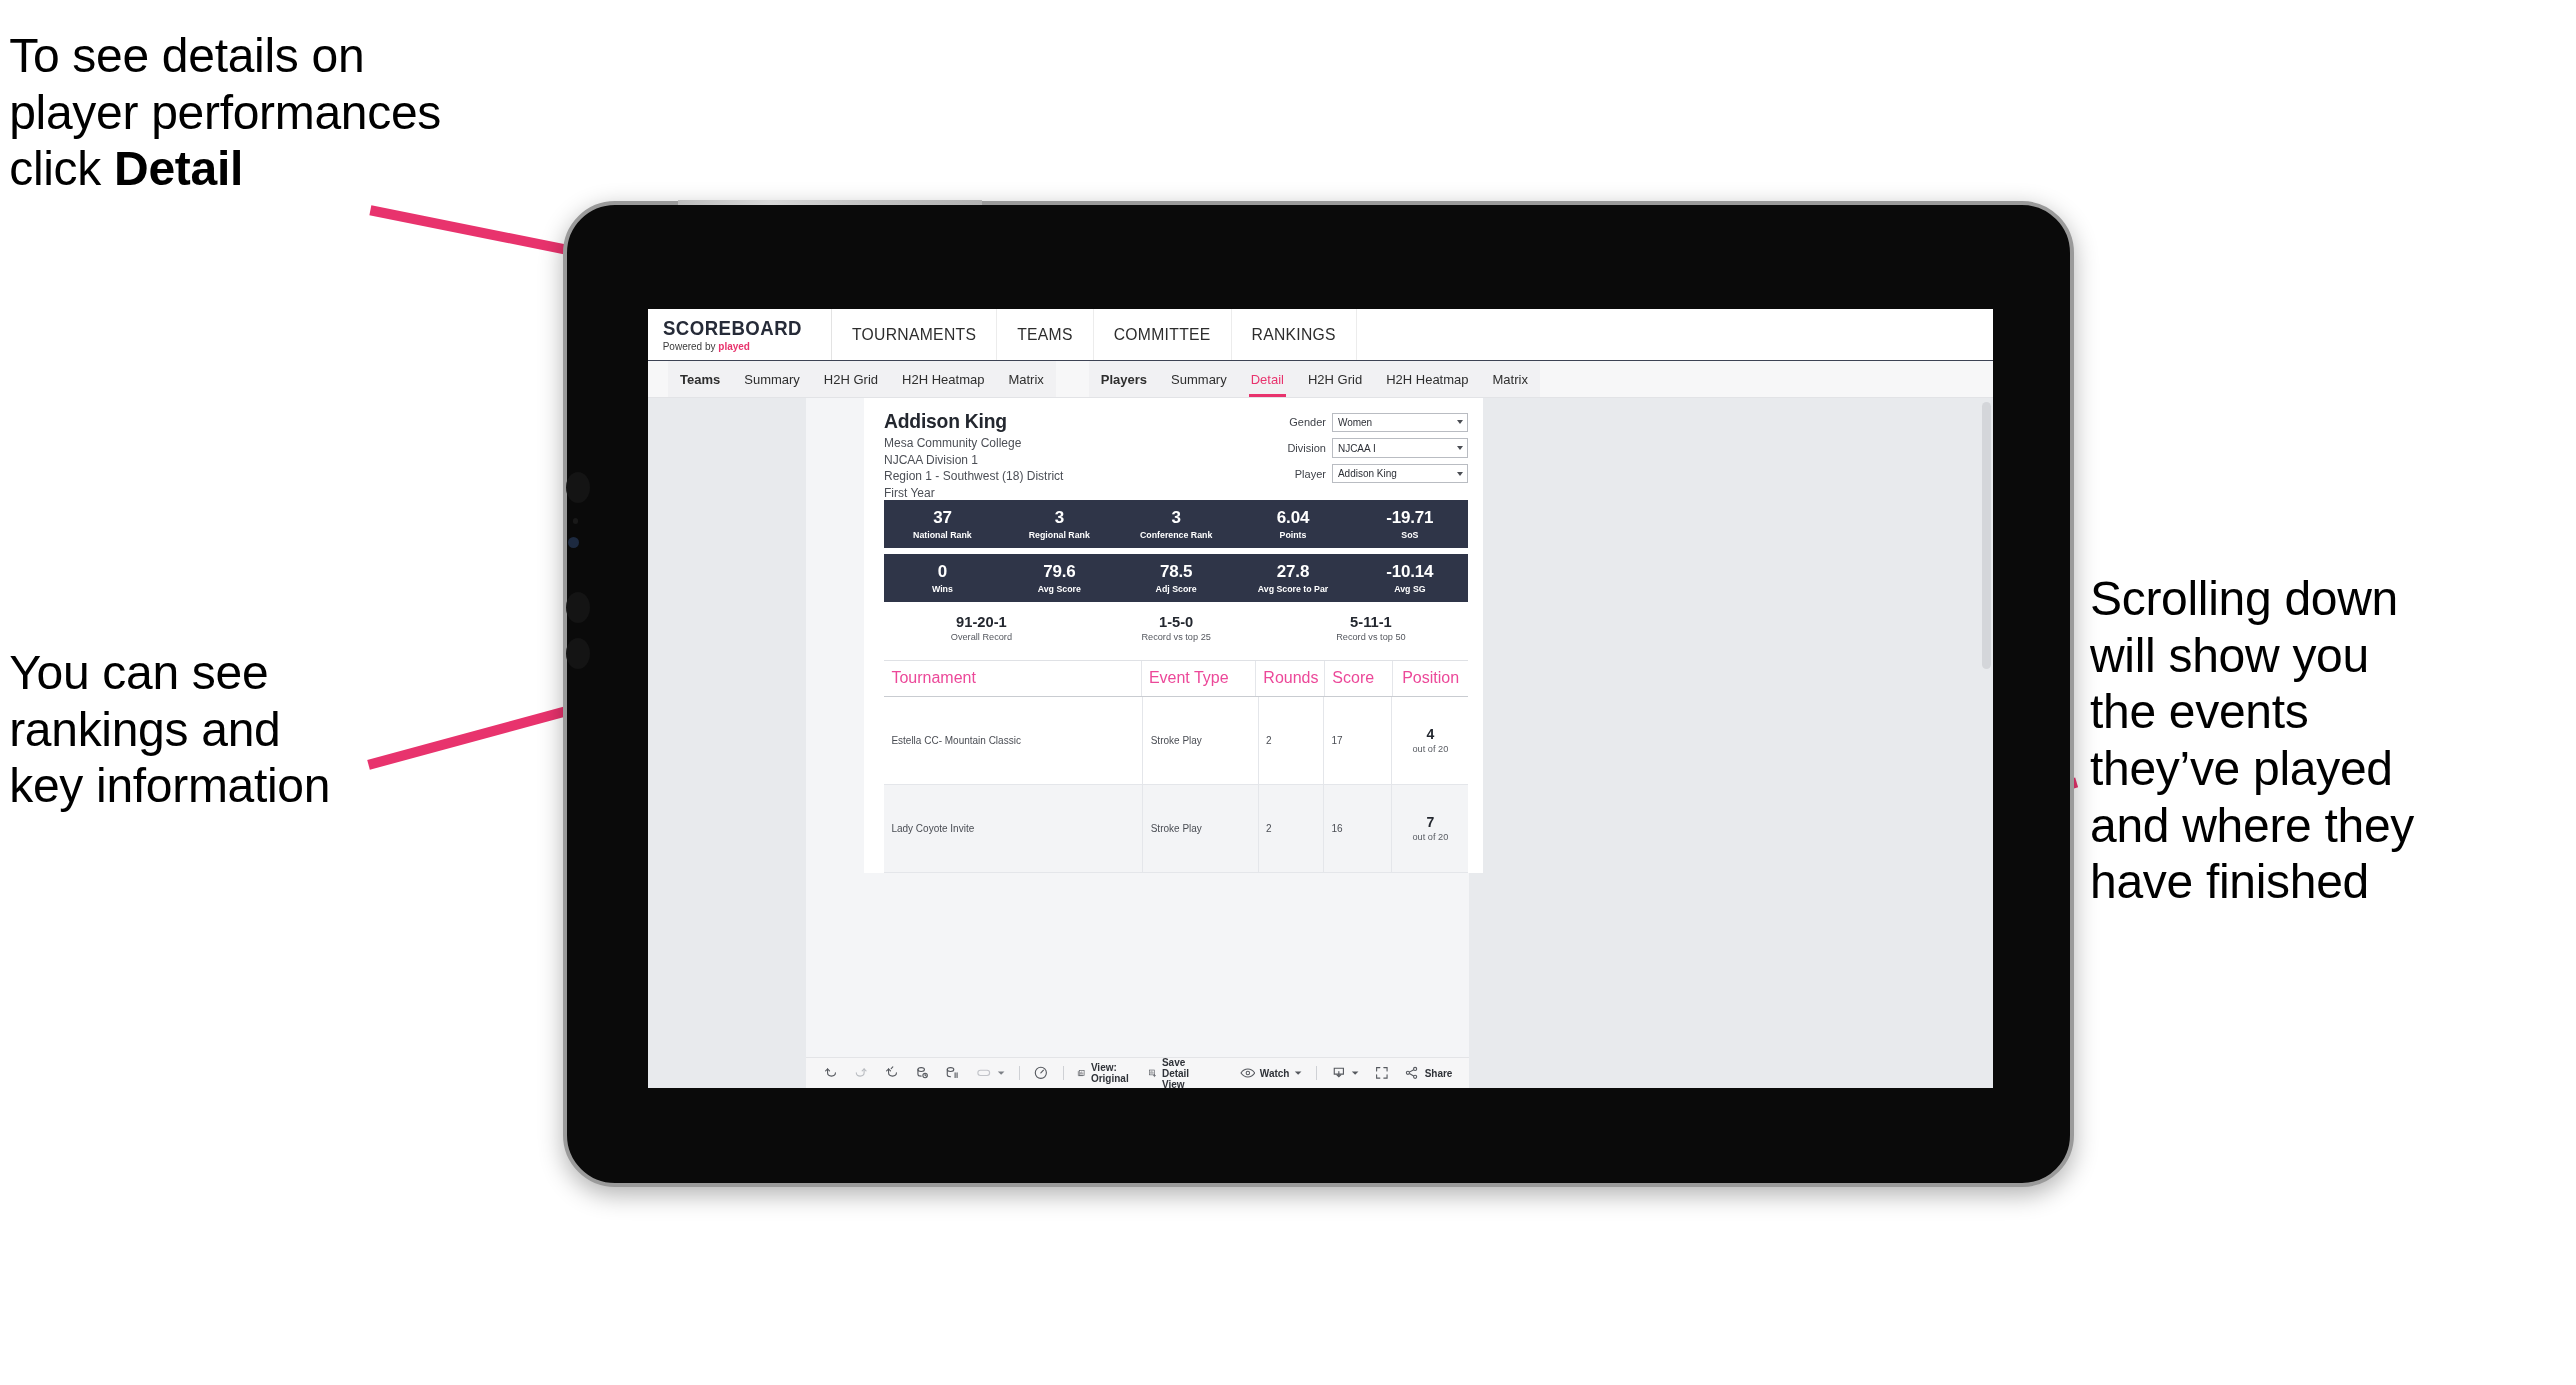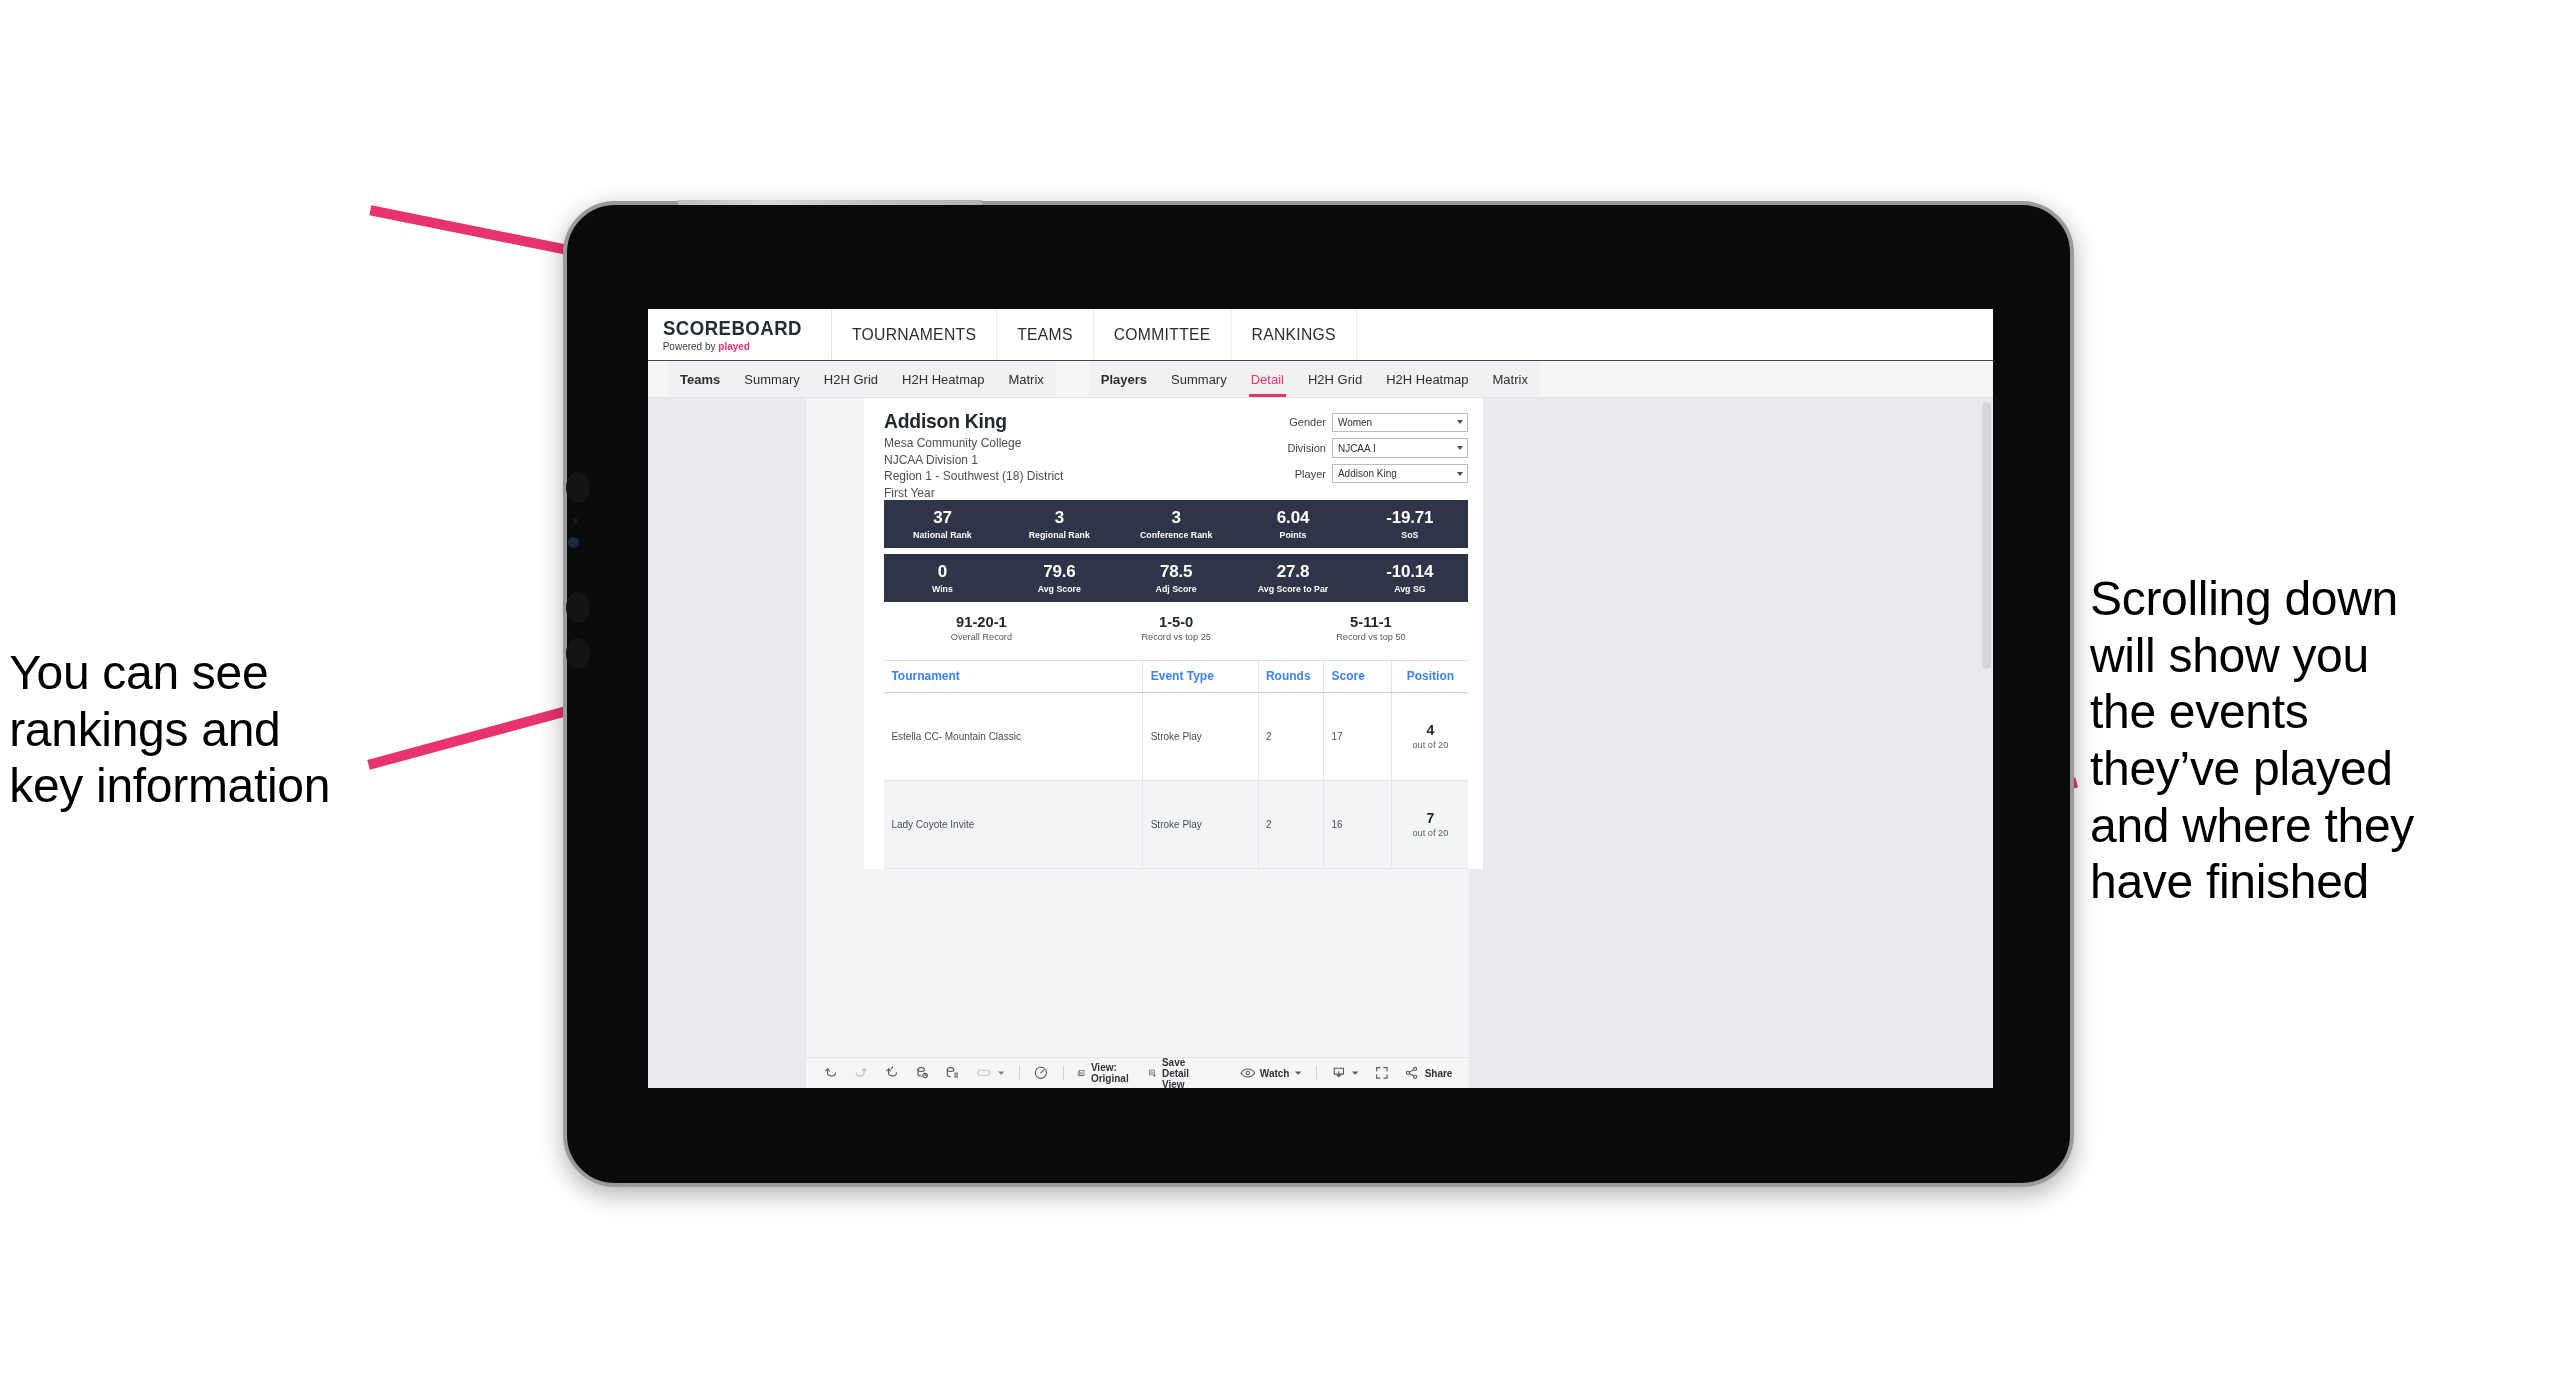--- a/index.html
+++ b/index.html
@@ -146,21 +146,21 @@
     margin: 0 14.7px 0 20px; display:flex; height: 53px; align-items:center;
     background:#ffffff;
   }
   .rcell { flex:1; text-align:center; }
   .rval { font-size: 14.7px; font-weight:700; color:#23272f; }
   .rlab { font-size: 9.2px; color:#55585f; margin-top:1.8px; }
 
   
   .tbl { margin: 5.5px 14.7px 0 20px; border-top:0.9px solid #dfe1e5; }
   .trow { display:flex; border-bottom:0.9px solid #e4e6ea; }
-  .trow.head .tc { font-size: 12px; color:#3b82f6; padding: 8.3px 7.4px; font-weight:700; }
+  .trow.head .tc { font-size: 16px; color:#ec4899; padding: 8.3px 7.4px; font-weight:400; }
   .trow.head { border-bottom:0.9px solid #c9ccd1; }
   .trow.alt { background:#f3f4f6; }
   .tc { border-right:0.9px solid #e4e6ea; display:flex; align-items:center; padding: 0 7.4px; }
   .tc:last-child { border-right:none; }
   .c-tourn { width: 276px; }
   .c-type  { width: 122px; }
   .c-rnd   { width: 69px; }
   .c-score { width: 72px; }
   .c-pos   { width: 80px; flex-direction:column; justify-content:center; align-items:center; }
   .trow.body { height: 88px; }
@@ -184,20 +184,23 @@
   .tb-item .lbl { font-size: 10px; color:#2f3238; font-weight:600; }
   .tb-sep { width:0.9px; height:14px; background:#cfd1d5; margin: 0 6.4px; }
   .tb-spacer { flex: 0 0 13px; }
   svg.ic { display:block; }
 </style>
 </head>
 <body>
 
 <div class="stage">
 
+  <div class="annot" id="annot-detail"><span>To see details on
+player performances
+click </span><b>Detail</b></div>
 
   <div class="annot" id="annot-rank">You can see
 rankings and
 key information</div>
 
   <div class="annot" id="annot-scroll">Scrolling down
 will show you
 the events
 they’ve played
 and where they

